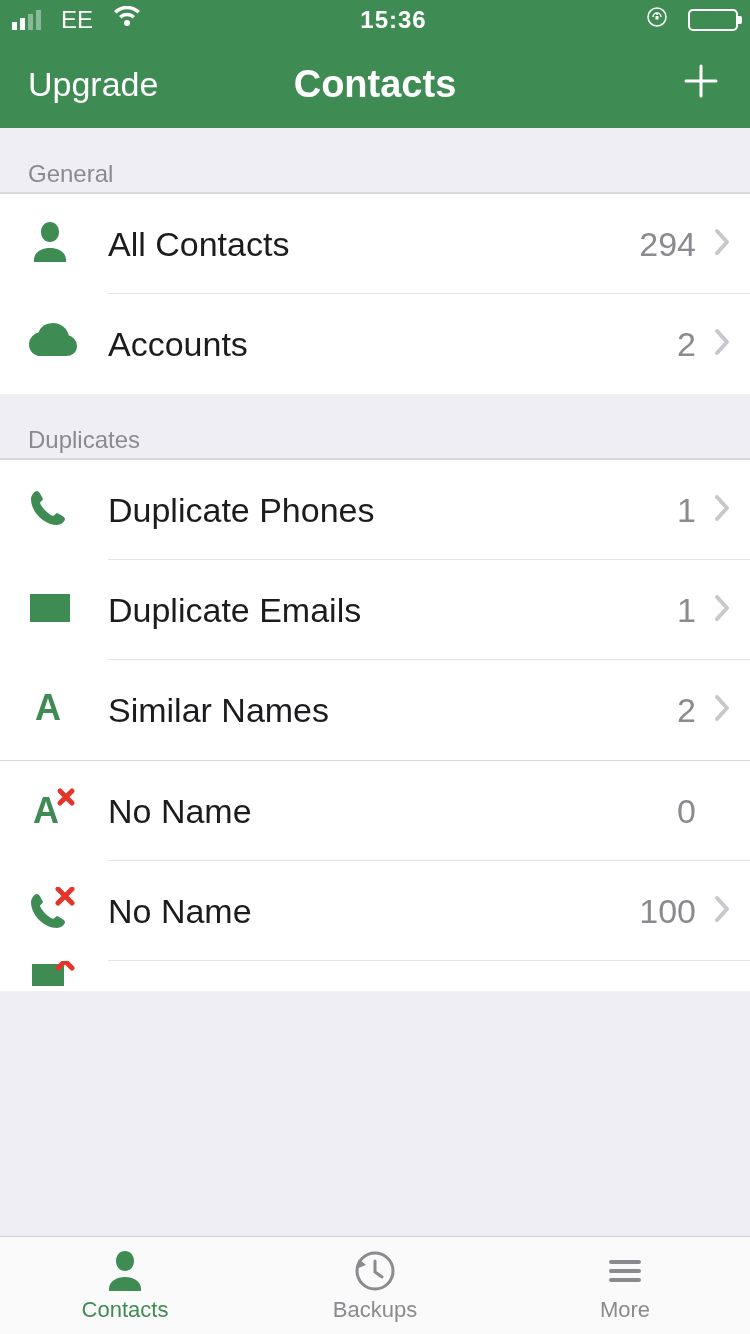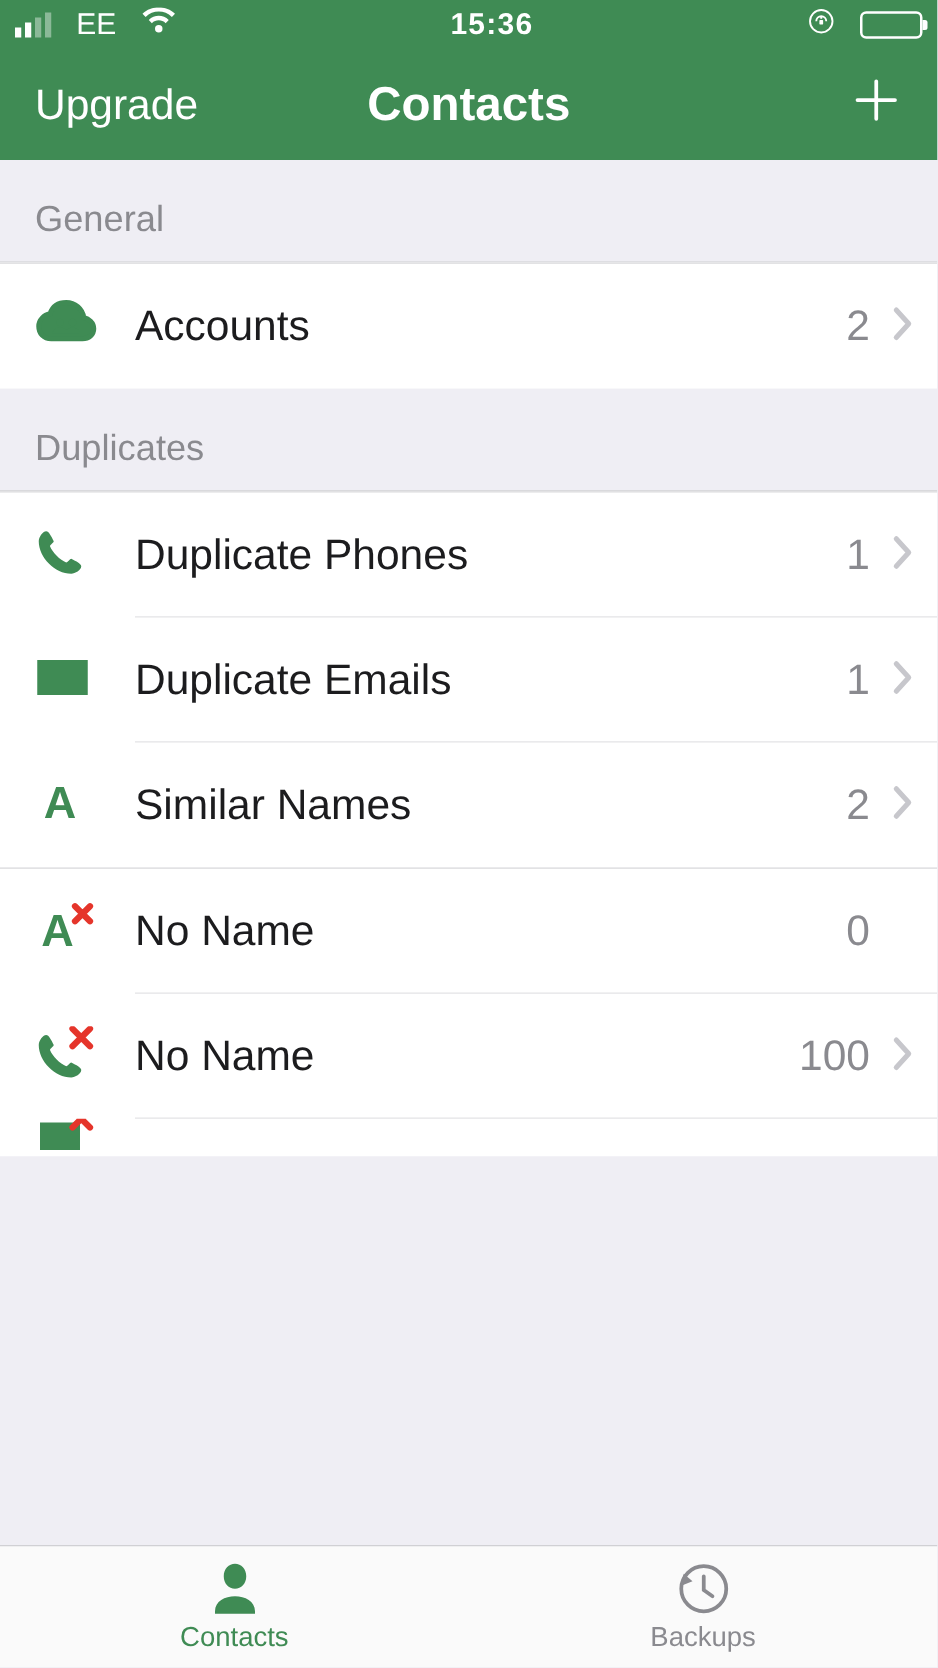--- a/index.html
+++ b/index.html
@@ -19,21 +19,21 @@
   .battery { width: 50px; height: 22px; border: 2px solid #fff; border-radius: 5px; position: relative; }
   .battery::after { content:""; position:absolute; right:-6px; top:5px; width:4px; height:8px; background:#fff; border-radius:0 2px 2px 0; }
   .battery-fill { background:#fff; height:100%; width:85%; border-radius:2px; }
   .navbar { height: 88px; background: #3f8b54; color: #fff; display: flex; align-items: center; justify-content: space-between; padding: 0 28px; }
   .nav-left { font-size: 34px; font-weight: 400; }
   .nav-title { font-size: 38px; font-weight: 600; position: absolute; left: 50%; transform: translateX(-50%); }
   .nav-right-plus { font-size: 52px; font-weight: 300; line-height: 1; }
 
   
   .content { flex: 1; overflow-y: hidden; background: #efeef4; }
-  .section-header { padding: 32px 28px 16px 28px; font-size: 29px; color: #8a8a8f; background: #efeef4; border-bottom: 1px solid #d9d9dc; }
+  .section-header { padding: 32px 28px 4px 28px; font-size: 24px; color: #8a8a8f; background: #efeef4; border-bottom: 1px solid #d9d9dc; }
   .list { background: #fff; }
   .row { display: flex; align-items: center; height: 100px; padding: 0 20px 0 28px; position: relative; }
   .row .icon-wrap { width: 80px; display:flex; align-items:center; justify-content:flex-start; }
   .row .label { flex: 1; font-size: 34px; color: #1c1c1e; }
   .row .count { font-size: 34px; color: #8a8a8f; margin-right: 18px; }
   .row .chevron { color: #c7c7cc; }
   .row-sep { position:absolute; left:108px; right:0; bottom:0; height:1px; background:#e3e3e6; }
   .list > .row:last-child .row-sep { display:none; }
   .section-top-border { border-top: 1px solid #d9d9dc; }
 
@@ -89,20 +89,35 @@
     </div>
   </div>
 
   <div class="content">
 
     <div class="section-header">General</div>
     <div class="list section-top-border">
       <div class="row">
         <div class="icon-wrap">
             <span>
+          <svg width="44" height="44" viewBox="0 0 44 44">
+                <path class="green" d="M22 22c5 0 9-4 9-10s-4-10-9-10-9 4-9 10 4 10 9 10zm-16 18c0-8 8-12 16-12s16 4 16 12v2H6v-2z"></path>
+              </svg>
+        </span>
+          </div>
+        <div class="label">All Contacts</div>
+        <div class="count">294</div>
+        <span class="chevron"><svg width="16" height="28" viewBox="0 0 16 28">
+              <path fill="none" stroke="#c7c7cc" stroke-width="4" stroke-linecap="round" stroke-linejoin="round" d="M3 3l10 11L3 25"></path>
+            </svg></span>
+        <div class="row-sep"></div>
+      </div>
+      <div class="row">
+        <div class="icon-wrap">
+            <span>
           <svg width="50" height="40" viewBox="0 0 50 40">
                 <path class="green" fill="none" stroke="#3f8b54" stroke-width="4" d="M38 32H13C7 32 3 28 3 22c0-5 4-9 9-10 2-6 7-9 13-9 7 0 13 5 14 12 4 1 8 4 8 9 0 5-4 8-9 8z"></path>
                 <circle class="green" cx="20" cy="19" r="3"></circle>
                 <circle class="green" cx="30" cy="19" r="3"></circle>
                 <path class="green" d="M14 28c0-3 3-5 6-5s6 2 6 5h-12zM24 28c0-3 3-5 6-5s6 2 6 5h-12z"></path>
               </svg>
         </span>
           </div>
         <div class="label">Accounts</div>
         <div class="count">2</div>
@@ -228,15 +243,25 @@
     <div class="tab">
       <div class="tab-icon">
         <svg width="44" height="44" viewBox="0 0 44 44">
             <circle cx="22" cy="22" r="18" fill="none" stroke="#8a8a8f" stroke-width="3"></circle>
             <path fill="none" stroke="#8a8a8f" stroke-width="3" stroke-linecap="round" d="M22 12v11l7 5"></path>
             <path fill="#8a8a8f" d="M6 10l-3 10 10-4z"></path>
           </svg>
       </div>
       <div class="tab-label">Backups</div>
     </div>
+    <div class="tab">
+      <div class="tab-icon">
+        <svg width="44" height="44" viewBox="0 0 44 44">
+            <g stroke="#8a8a8f" stroke-width="4" stroke-linecap="round">
+              <path d="M8 13h28M8 22h28M8 31h28"></path>
+            </g>
+          </svg>
+      </div>
+      <div class="tab-label">More</div>
+    </div>
   </div>
 
 </div>
 
 </body></html>

